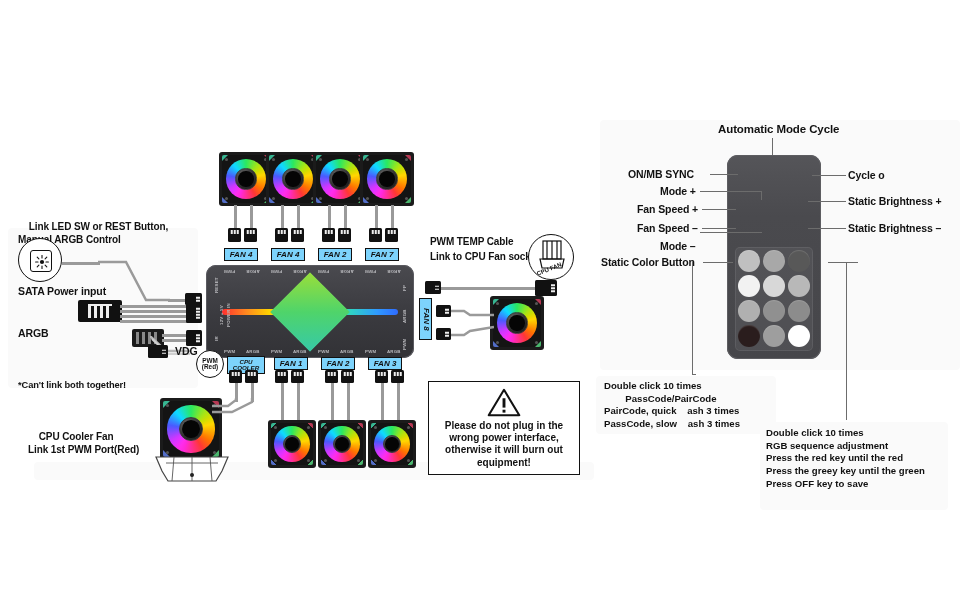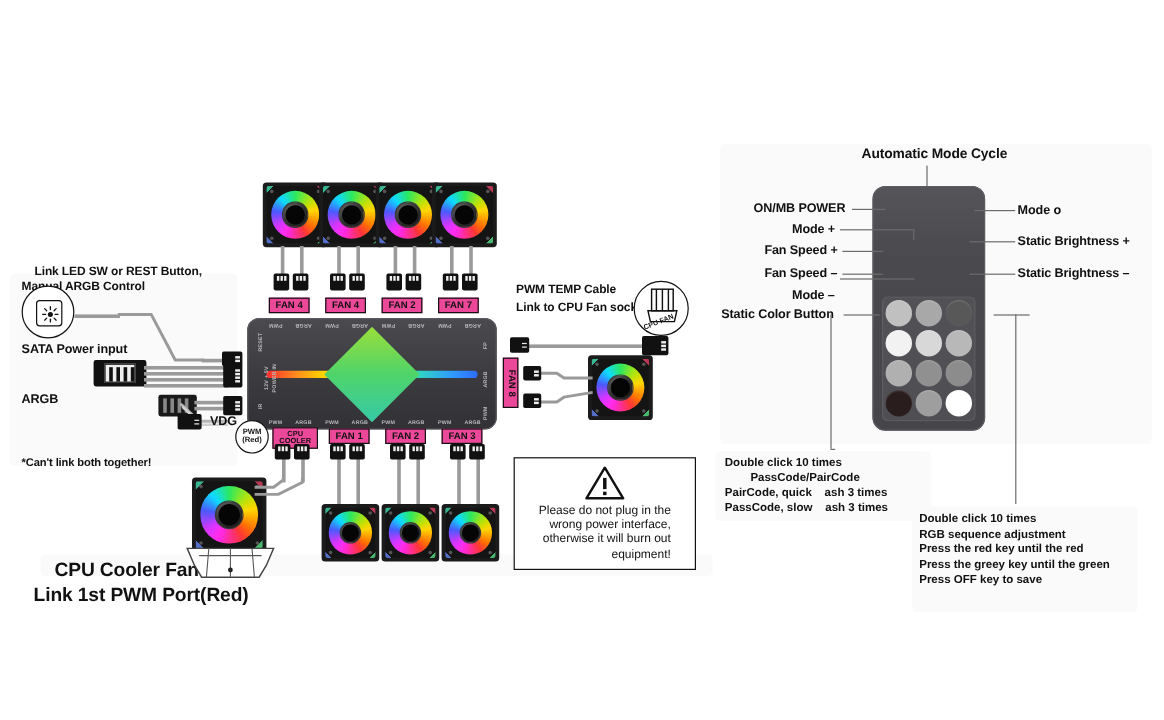--- a/index.html
+++ b/index.html
@@ -143,28 +143,29 @@
     color: #b9b9bd; letter-spacing: .2px;
     white-space: nowrap;
   }
   #hub .pin-label.flip { transform: rotate(180deg); }
   #hub .pin-label.rot { transform: rotate(-90deg); transform-origin: 0 0; }
 
   
   .chip {
     position: absolute;
     border: 1.2px solid #111;
-    background: #ec4899;
+    background: #7dd3fc;
     font-size: 8px;
     font-weight: bold;
     color: #111;
     text-align: center;
     padding: 1.5px 3px;
     white-space: nowrap;
     line-height: 1.05;
+    font-style: italic;
   }
   .chip.vert { writing-mode: vertical-rl; padding: 3px 1.5px; }
   .pill {
     position: absolute;
     border: 1.6px solid #111;
     border-radius: 50%;
     background: #fff;
     font-size: 7px; font-weight: bold; color: #111;
     display: flex; flex-direction: column;
     align-items: center; justify-content: center;
@@ -225,22 +226,22 @@
 
   
   #warnbox {
     position: absolute; left: 428px; top: 381px;
     width: 152px; height: 94px;
     border: 1.6px solid #111; background: #fff;
     display: flex; flex-direction: column;
     align-items: center; padding-top: 6px;
   }
   #warnbox .wtext {
-    font-size: 10px; font-weight: normal; color: #111;
-    text-align: right; line-height: 1.22; margin-top: 3px;
+    font-size: 10px; font-weight: bold; color: #111;
+    text-align: center; line-height: 1.22; margin-top: 3px;
     padding: 0 4px;
   }
 
   
   #remote {
     position: absolute;
     left: 727px; top: 155px;
     width: 94px; height: 204px;
     background: linear-gradient(#555559, #4a4a4e 30%, #46464a);
     border-radius: 11px;
@@ -630,21 +631,21 @@
       <path d="M20 2 L38 32 L2 32 Z" fill="none" stroke="#111" stroke-width="2.4" stroke-linejoin="round"></path>
       <rect x="18.3" y="12" width="3.4" height="11" fill="#111"></rect>
       <rect x="18.3" y="25.5" width="3.4" height="3.4" fill="#111"></rect>
     </svg>
     <div class="wtext" style="white-space:pre-line;">Please do not plug in the
 wrong power interface,
 otherwise it will burn out
 equipment!</div>
   </div>
 
-  <div class="lbl" style="left:28px; top:446px; font-size:16px;">
+  <div class="lbl" style="left:28px; top:418px; font-size:10px;">
     <span style="white-space:pre-line;">CPU Cooler Fan
 Link 1st PWM Port(Red)</span>
   </div>
   <div class="fan" style="left:160px; top:398px; width:62px; height:62px;">
     <div class="frame">
         <div class="ring"></div>
         <div class="hub-outer"></div>
         <div class="hub-inner"></div>
       <div class="corner c1"></div>
         <div class="corner c2"></div>
@@ -778,40 +779,40 @@
         <div class="sw" style="background:#b0b0b0"></div>
         <div class="sw" style="background:#909090"></div>
         <div class="sw" style="background:#8c8c8c"></div>
         <div class="sw" style="background:#2a1d1d"></div>
         <div class="sw" style="background:#9e9e9e"></div>
         <div class="sw" style="background:#ffffff"></div>
       </div>
     </div>
   </div>
 
-  <div class="lbl" style="left:628px; top:168px; font-size:10.5px;">ON/MB POWER</div>
+  <div class="lbl" style="left:628px; top:168px; font-size:10.5px;">ON/MB SYNC</div>
   <div class="leader h" style="left:710px; top:174px; width:28px;"></div>
 
   <div class="lbl" style="left:660px; top:185px; font-size:10.5px;">Mode +</div>
   <div class="leader h" style="left:700px; top:191px; width:62px;"></div>
   <div class="leader v" style="left:761px; top:191px; height:9px;"></div>
 
   <div class="lbl" style="left:637px; top:203px; font-size:10.5px;">Fan Speed +</div>
   <div class="leader h" style="left:702px; top:209px; width:34px;"></div>
 
   <div class="lbl" style="left:637px; top:222px; font-size:10.5px;">Fan Speed –</div>
   <div class="leader h" style="left:702px; top:228px; width:34px;"></div>
 
   <div class="lbl" style="left:660px; top:240px; font-size:10.5px;">Mode –</div>
   <div class="leader h" style="left:700px; top:232px; width:62px;"></div>
 
   <div class="lbl" style="left:601px; top:256px; font-size:10.5px;">Static Color Button</div>
   <div class="leader h" style="left:703px; top:262px; width:30px;"></div>
 
-  <div class="lbl" style="left:848px; top:169px; font-size:10.5px;">Mode o</div>
+  <div class="lbl" style="left:848px; top:169px; font-size:10.5px;">Cycle o</div>
   <div class="leader h" style="left:812px; top:175px; width:34px;"></div>
 
   <div class="lbl" style="left:848px; top:195px; font-size:10.5px;">Static Brightness +</div>
   <div class="leader h" style="left:808px; top:201px; width:38px;"></div>
 
   <div class="lbl" style="left:848px; top:222px; font-size:10.5px;">Static Brightness –</div>
   <div class="leader h" style="left:808px; top:228px; width:38px;"></div>
 
   <div class="leader v" style="left:692px; top:262px; height:112px;"></div>
   <div class="leader h" style="left:692px; top:374px; width:4px;"></div>

